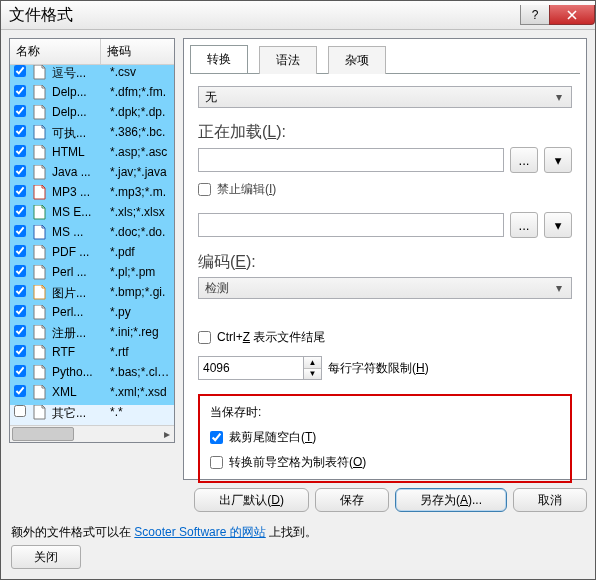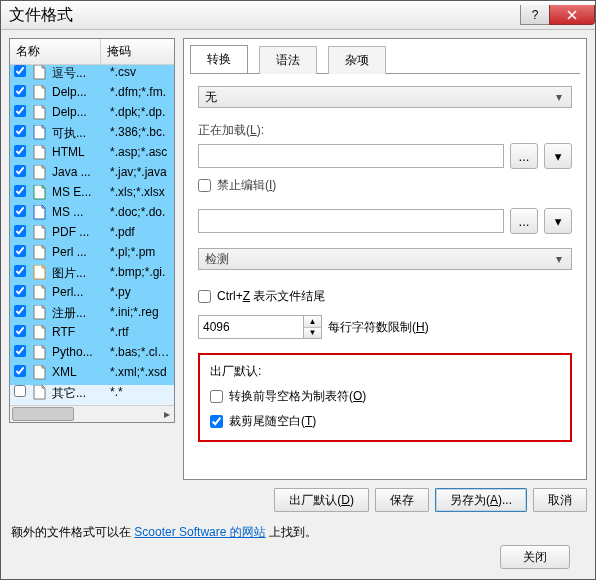--- a/index.html
+++ b/index.html
@@ -26,39 +26,39 @@
 .rightpanel{flex:1;border:1px solid #828790;background:#fff;box-sizing:border-box;position:relative}
 .tabs{display:flex;padding:6px 16px 0 6px;gap:12px}
 .tab{padding:5px 16px;border:1px solid #919b9c;background:#fff;position:relative;font-size:12px;border-bottom:none}
 .tab.inactive{background:#f4f4f4;border-color:#b5b5b5;top:1px}
 .tab + .tab{margin-left:-1px}
 .tabline{height:1px;background:#919b9c;margin:0 6px}
 .tabbody{padding:12px 14px 6px 14px}
 .combo{width:100%;height:22px;border:1px solid #abadb3;background:linear-gradient(#f5f5f5,#e8e8e8);display:flex;align-items:center;padding:0 6px;box-sizing:border-box;position:relative}
 .combo .arrow{position:absolute;right:4px;top:3px;width:16px;height:14px;display:flex;align-items:center;justify-content:center;color:#555}
 .section{margin-top:14px;color:#444}
-.section .lbl{margin-bottom:4px;font-size:12px}
+.section .lbl{margin-bottom:4px;font-size:16px}
 .row{display:flex;align-items:center;gap:6px}
 .textbox{flex:1;height:24px;border:1px solid #abadb3;background:#fff;box-sizing:border-box;padding:0 4px}
 .sqbtn{width:28px;height:26px;border:1px solid #b0b0b0;border-radius:3px;background:linear-gradient(#fcfcfc,#e6e6e6);display:flex;align-items:center;justify-content:center;padding:0}
 .chk{display:flex;align-items:center;gap:6px;margin-top:8px;font-size:12px}
 .chk input{width:13px;height:13px;margin:0}
 .u{text-decoration:underline}
 .spin{display:flex;border:1px solid #abadb3;height:22px}
 .spin input{width:96px;border:none;padding:0 4px;font-size:12px}
 .spin .sp{width:17px;display:flex;flex-direction:column;border-left:1px solid #abadb3}
 .spin .sp div{flex:1;display:flex;align-items:center;justify-content:center;font-size:8px;background:linear-gradient(#fdfdfd,#e8e8e8)}
 .spin .sp div+div{border-top:1px solid #c0c0c0}
 .redbox{border:2px solid #d40000;padding:8px 10px 10px 10px;margin-top:14px}
 .footer{display:flex;justify-content:flex-end;gap:6px;padding:0 8px 6px 8px}
-.footer button{height:24px;padding:0 14px;border:1px solid #acacac;border-radius:1px;background:linear-gradient(#fcfcfc,#e6e6e6);font-size:12px}
+.footer button{height:24px;padding:0 24px;border:1px solid #acacac;border-radius:6px;background:linear-gradient(#fcfcfc,#e6e6e6);font-size:12px}
 .footer button.default{border-color:#3c7fb1;box-shadow:0 0 0 1px #b8d6ef inset}
 .footnote{padding:6px 10px 4px 10px;font-size:12px}
 .footnote a{color:#0066cc}
-.closebar{display:flex;justify-content:flex-end;padding:0 25px 10px 10px}
+.closebar{display:flex;justify-content:flex-start;padding:0 8px 10px 10px}
 svg{display:block}
 </style>
 </head>
 <body>
 
 <div class="window">
   <div class="titlebar">
     <span class="title">文件格式</span>
     <div class="btn">?</div>
     <div class="btn close">
@@ -139,20 +139,31 @@
                   <path d="M9 0v3h3" fill="none" stroke="#7a7a7a"></path>
                 </svg>
               </span>
               <span class="nm">Java ...</span>
               <span class="msk">*.jav;*.java</span>
             </div>
             <div class="lp-row">
               <input type="checkbox" checked="" style="">
               <span class="ficon">
                 <svg width="13" height="15" viewBox="0 0 13 15">
+                  <path d="M1 0h8l3 3v11H1z" fill="#fff" stroke="#c0392b"></path>
+                  <path d="M9 0v3h3" fill="none" stroke="#c0392b"></path>
+                </svg>
+              </span>
+              <span class="nm">MP3 ...</span>
+              <span class="msk">*.mp3;*.m.</span>
+            </div>
+            <div class="lp-row">
+              <input type="checkbox" checked="" style="">
+              <span class="ficon">
+                <svg width="13" height="15" viewBox="0 0 13 15">
                   <path d="M1 0h8l3 3v11H1z" fill="#fff" stroke="#2e8b57"></path>
                   <path d="M9 0v3h3" fill="none" stroke="#2e8b57"></path>
                 </svg>
               </span>
               <span class="nm">MS E...</span>
               <span class="msk">*.xls;*.xlsx</span>
             </div>
             <div class="lp-row">
               <input type="checkbox" checked="" style="">
               <span class="ficon">
@@ -301,51 +312,52 @@
 
         <div class="section">
           <div class="row">
             <div class="textbox"></div>
             <button class="sqbtn">...</button>
             <button class="sqbtn">▾</button>
           </div>
         </div>
 
         <div class="section">
+          <div class="lbl"><span>编码</span>(<span class="u">E</span>):</div>
           <div class="combo">
             <span>检测</span>
             <span class="arrow">▾</span>
           </div>
         </div>
 
-        <label class="chk" style="margin-top:18px">
+        <label class="chk" style="margin-top:30px">
           <input type="checkbox" style="">
           <span><span>Ctrl+</span><span class="u">Z</span> <span>表示文件结尾</span></span>
         </label>
 
         <div class="row" style="margin-top:10px">
           <div class="spin">
             <input value="4096" style="">
             <div class="sp">
                 <div>▲</div>
                 <div>▼</div>
               </div>
           </div>
           <span style=""><span>每行字符数限制</span>(<span class="u">H</span>)</span>
         </div>
 
         <div class="redbox">
-          <div>出厂默认:</div>
+          <div>当保存时:</div>
+          <label class="chk">
+            <input type="checkbox" checked="" style="">
+            <span><span>裁剪尾随空白</span>(<span class="u">T</span>)</span>
+          </label>
           <label class="chk">
             <input type="checkbox" style="">
             <span><span>转换前导空格为制表符</span>(<span class="u">O</span>)</span>
-          </label>
-          <label class="chk">
-            <input type="checkbox" checked="" style="">
-            <span><span>裁剪尾随空白</span>(<span class="u">T</span>)</span>
           </label>
         </div>
       </div>
     </div>
   </div>
 
   <div class="footer">
     <button><span>出厂默认</span>(<span class="u">D</span>)</button>
     <button>保存</button>
     <button class="default"><span>另存为</span>(<span class="u">A</span>)...</button>

